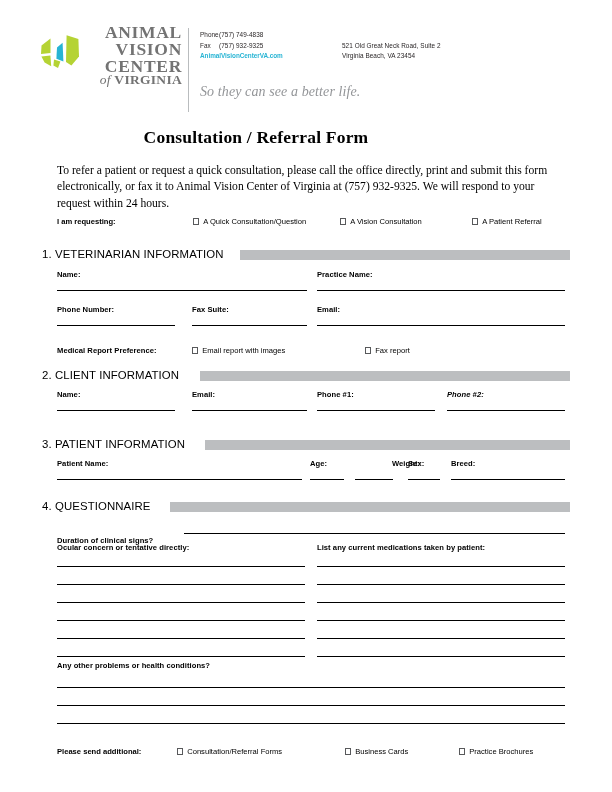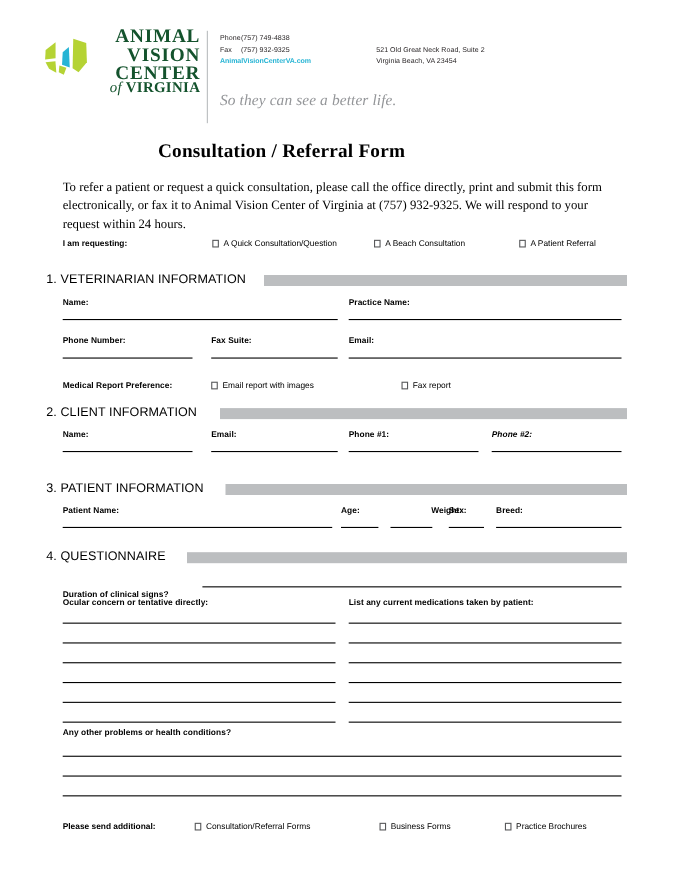--- a/index.html
+++ b/index.html
@@ -47,21 +47,21 @@
   }
 
   .logo-words {
     position: absolute;
     left: 48px;
     top: -2px;
     width: 96px;
     text-align: right;
     font-family: "Liberation Serif", serif;
     font-weight: 700;
-    color: #14532d;
+    color: #737373;
     line-height: 0.96;
   }
   .logo-words .lw {
     display: block;
     font-size: 17.5px;
     letter-spacing: 0.7px;
   }
   .logo-words .lw-of {
     display: block;
     font-size: 13.5px;
@@ -298,21 +298,21 @@
     <div class="tagline">So they can see a better life.</div>
   </div>
 
   <div class="form-title">Consultation / Referral Form</div>
 
   <div class="intro">To refer a patient or request a quick consultation, please call the office directly, print and submit this form electronically, or fax it to Animal Vision Center of Virginia at (757) 932-9325. We will respond to your request within 24 hours.</div>
 
   <div class="request-row">
     <span class="rlabel">I am requesting:</span>
     <span class="opt o1"><span class="cb"></span><span>A Quick Consultation/Question</span></span>
-    <span class="opt o2"><span class="cb"></span><span>A Beach Consultation</span></span>
+    <span class="opt o2"><span class="cb"></span><span>A Vision Consultation</span></span>
     <span class="opt o3"><span class="cb"></span><span>A Patient Referral</span></span>
   </div>
 
   <div class="sec" style="top:248px;">
     <span class="sec-title">1. VETERINARIAN INFORMATION</span>
     <span class="sec-bar" style="width:330px;"></span>
   </div>
 
   <span class="fld-label" style="left:57px; top:270px;">Name:</span>
   <span class="fld-label" style="left:317px; top:270px;">Practice Name:</span>
@@ -386,17 +386,17 @@
   <div class="rline" style="left:317px; top:656px; width:248px;"></div>
 
   <span class="fld-label" style="left:57px; top:661px;">Any other problems or health conditions?</span>
   <div class="rline" style="left:57px; top:687px; width:508px;"></div>
   <div class="rline" style="left:57px; top:705px; width:508px;"></div>
   <div class="rline" style="left:57px; top:723px; width:508px;"></div>
 
   <div class="footer-row">
     <span class="flabel">Please send additional:</span>
     <span class="opt f1"><span class="cb"></span><span>Consultation/Referral Forms</span></span>
-    <span class="opt f2"><span class="cb"></span><span>Business Forms</span></span>
+    <span class="opt f2"><span class="cb"></span><span>Business Cards</span></span>
     <span class="opt f3"><span class="cb"></span><span>Practice Brochures</span></span>
   </div>
 
 </div>
 
 </body></html>

